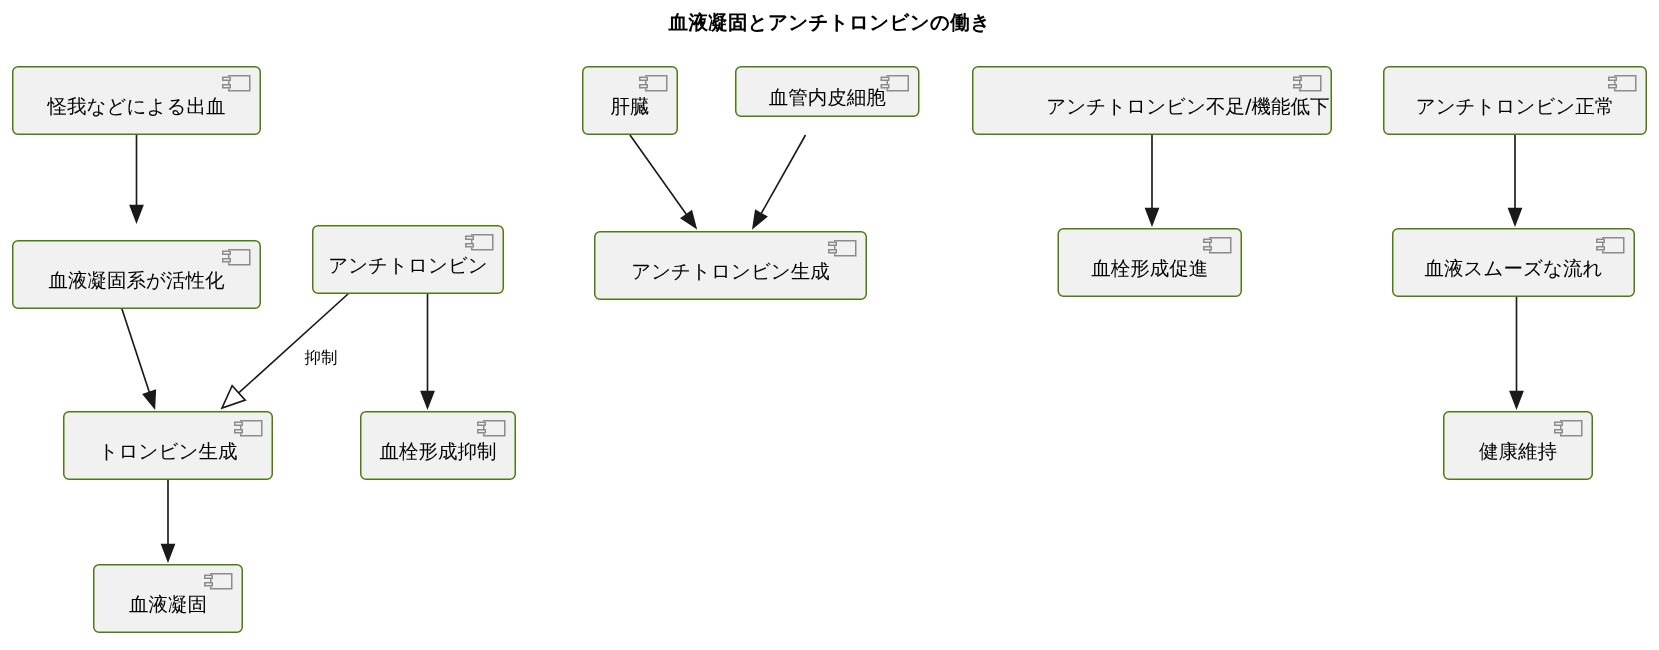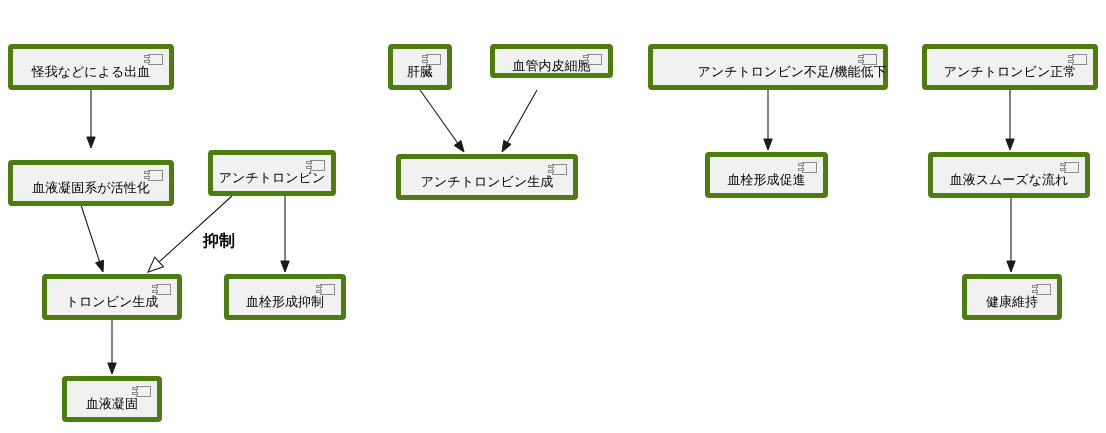--- a/index.html
+++ b/index.html
@@ -20,21 +20,21 @@
     font-weight:bold;
     color:#000000;
     letter-spacing:0.2px;
   }
 
   
   .node{
     position:absolute;
     box-sizing:border-box;
     background:#F1F1F1;
-    border:5px solid #4d7c0f;
+    border:1px solid #4d7c0f;
     border-radius:4px;
     display:flex;
     align-items:center;
     justify-content:center;
     color:#000000;
     font-size:13px;
     line-height:1;
     white-space:nowrap;
     box-shadow:0 0 0 0 rgba(0,0,0,0);
   }
@@ -70,31 +70,31 @@
   .comp-icon .tab.t2{top:6px;}
 
   
   #edges{position:absolute;left:0;top:0;width:1106px;height:433px;}
   #edges line,#edges path.link{stroke:#1A1A1A;stroke-width:1.1;fill:none;}
   #edges polygon.solid-head{fill:#1A1A1A;stroke:#1A1A1A;stroke-width:1;}
   #edges polygon.open-head{fill:#FFFFFF;stroke:#1A1A1A;stroke-width:1.1;}
 
   .edge-label{
     position:absolute;
-    font-size:16px;
+    font-size:11px;
     color:#000000;
     white-space:nowrap;
-    font-weight:bold;
   }
 </style>
 </head>
 <body>
 
 <div id="canvas">
 
+  <div id="diagram-title">血液凝固とアンチトロンビンの働き</div>
 
   <svg id="edges" viewBox="0 0 1106 433" width="1106" height="433" xmlns="http://www.w3.org/2000/svg" aria-hidden="true">
       <line x1="91" y1="90" x2="91" y2="137" class="link"></line>
       <polygon points="91,148 86.8,137 95.2,137" class="solid-head"></polygon>
       <line x1="78" y1="196" x2="99.56276852322034" y2="261.5508163105898" class="link"></line>
       <polygon points="103,272 95.57308020544556,262.86321378354205 103.55245684099512,260.2384188376376" class="solid-head"></polygon>
       <line x1="232" y1="196" x2="159.12303668685658" y2="261.9363001404631" class="link"></line>
       <polygon points="148,272 154.76210008105727,257.1163175761586 163.4839732926559,266.7562827047676" class="open-head"></polygon>
       <line x1="285" y1="196" x2="285" y2="261" class="link"></line>
       <polygon points="285,272 280.8,261 289.2,261" class="solid-head"></polygon>
@@ -138,21 +138,21 @@
         <span class="label">アンチトロンビン</span>
       </div>
       <div class="node" style="left: 42px; top: 274px; width: 140px; height: 46px;">
         <span class="comp-icon">
           <span class="body"></span>
           <span class="tab t1"></span>
           <span class="tab t2"></span>
         </span>
         <span class="label">トロンビン生成</span>
       </div>
-      <div class="node" style="left: 224px; top: 274px; width: 122px; height: 46px;">
+      <div class="node" style="left: 240px; top: 274px; width: 104px; height: 46px;">
         <span class="comp-icon">
           <span class="body"></span>
           <span class="tab t1"></span>
           <span class="tab t2"></span>
         </span>
         <span class="label">血栓形成抑制</span>
       </div>
       <div class="node" style="left: 62px; top: 376px; width: 100px; height: 46px; justify-content: center;">
         <span class="comp-icon">
           <span class="body"></span>

